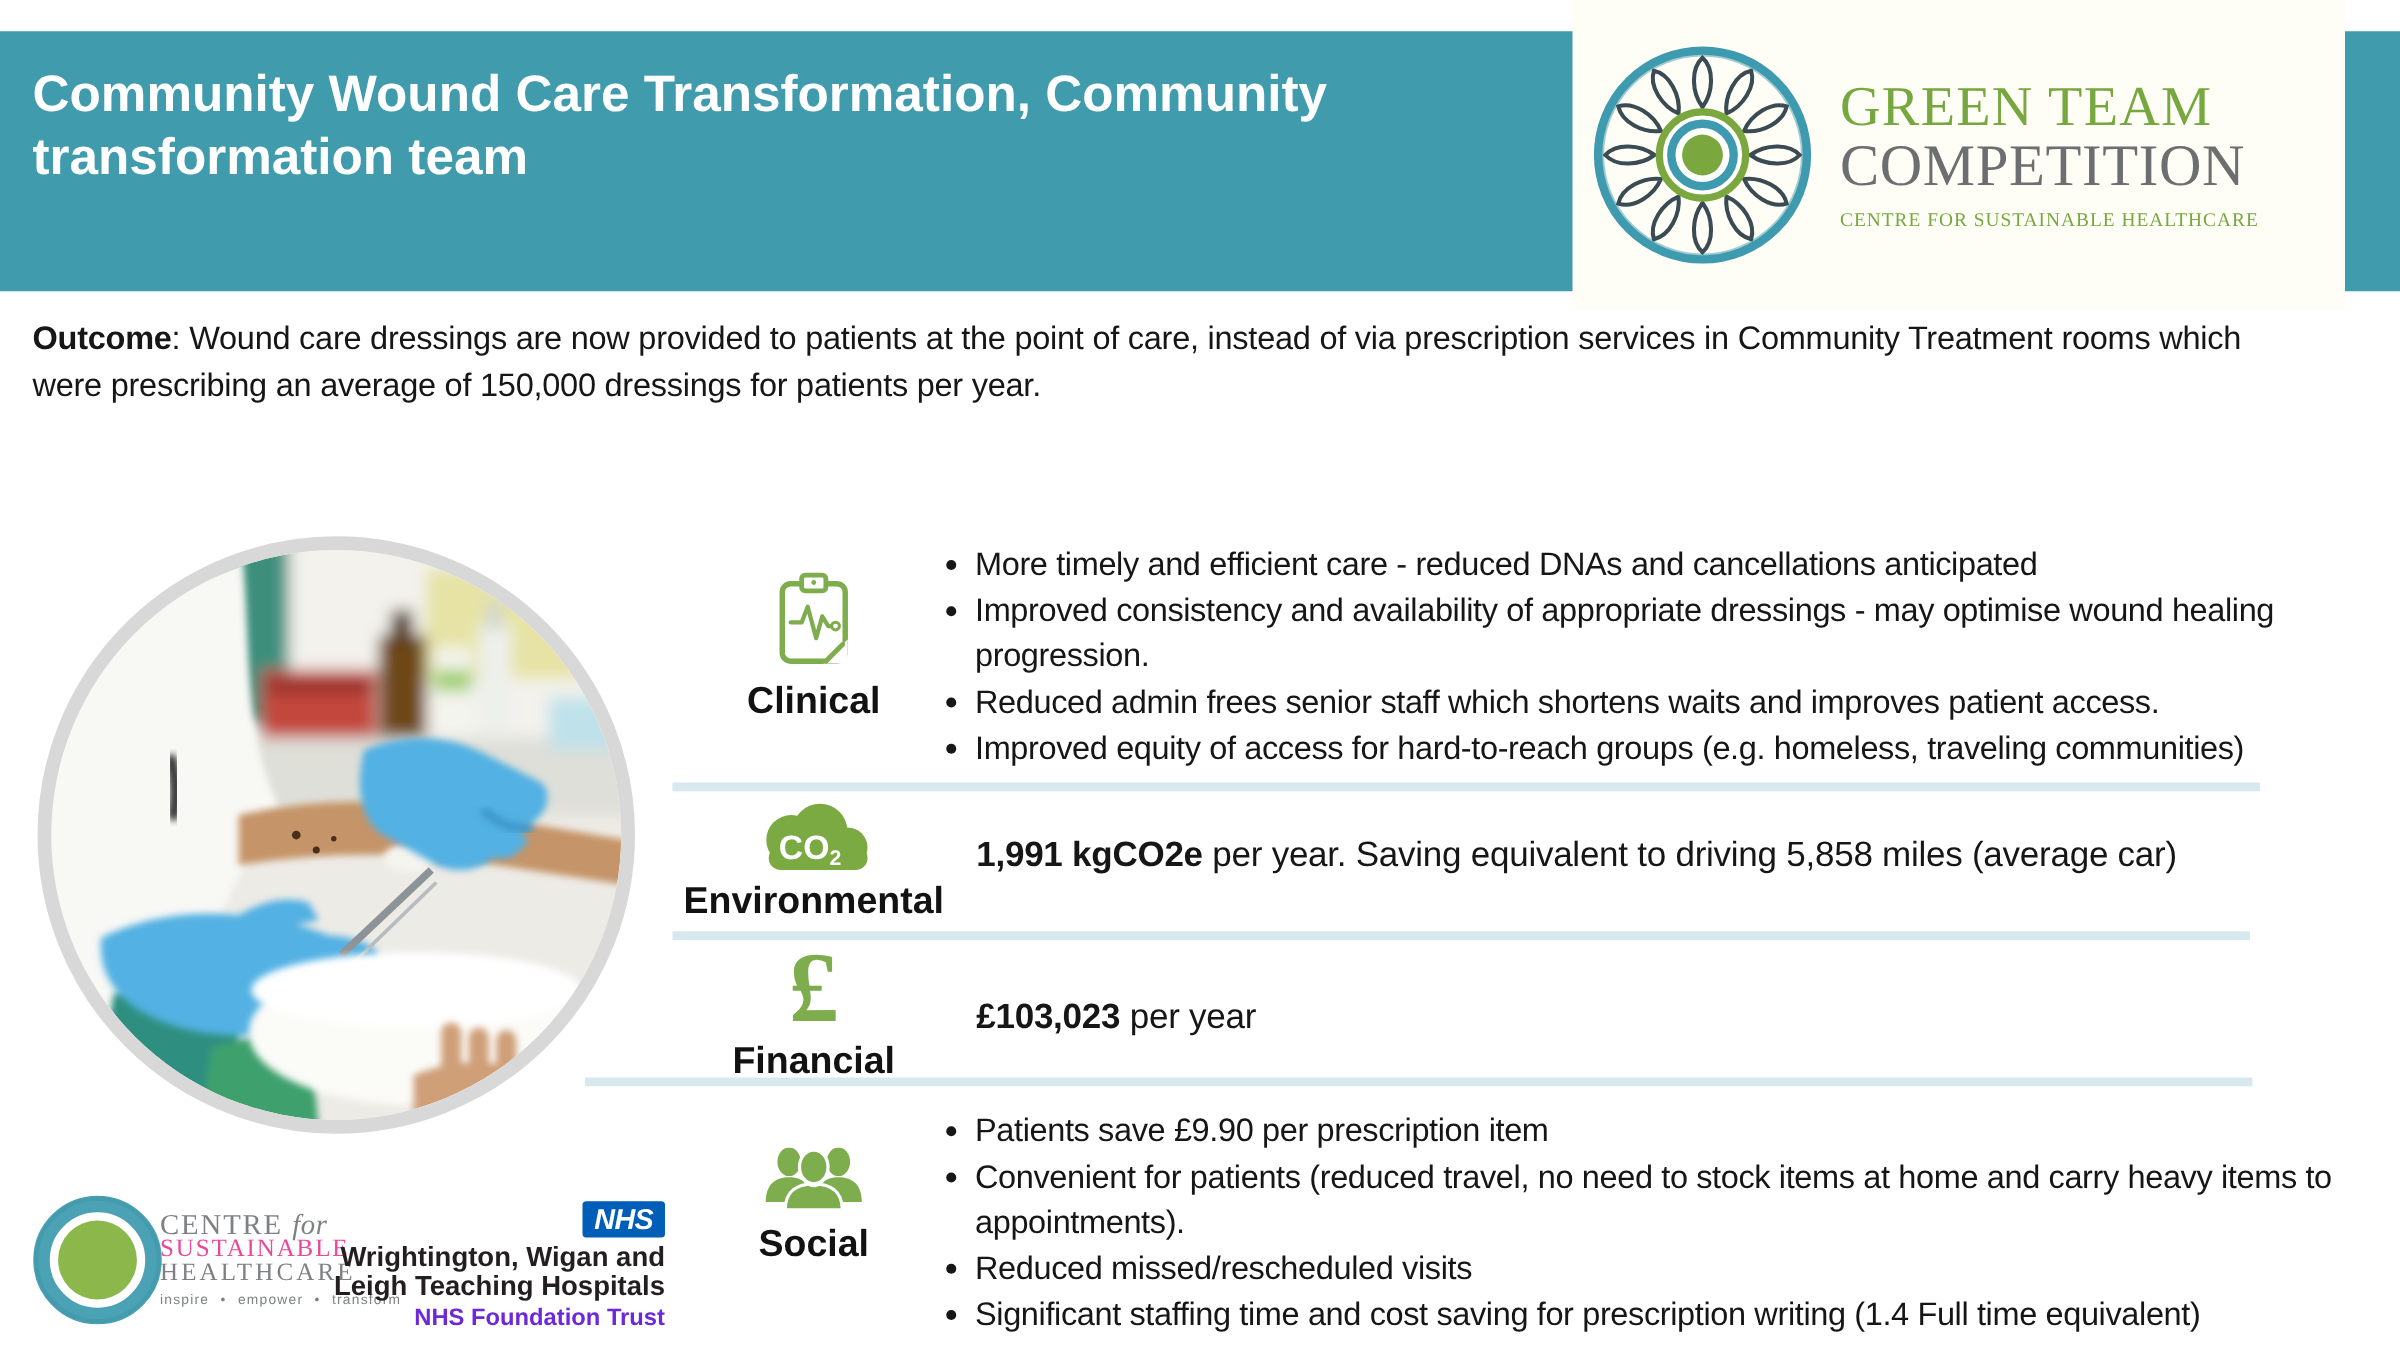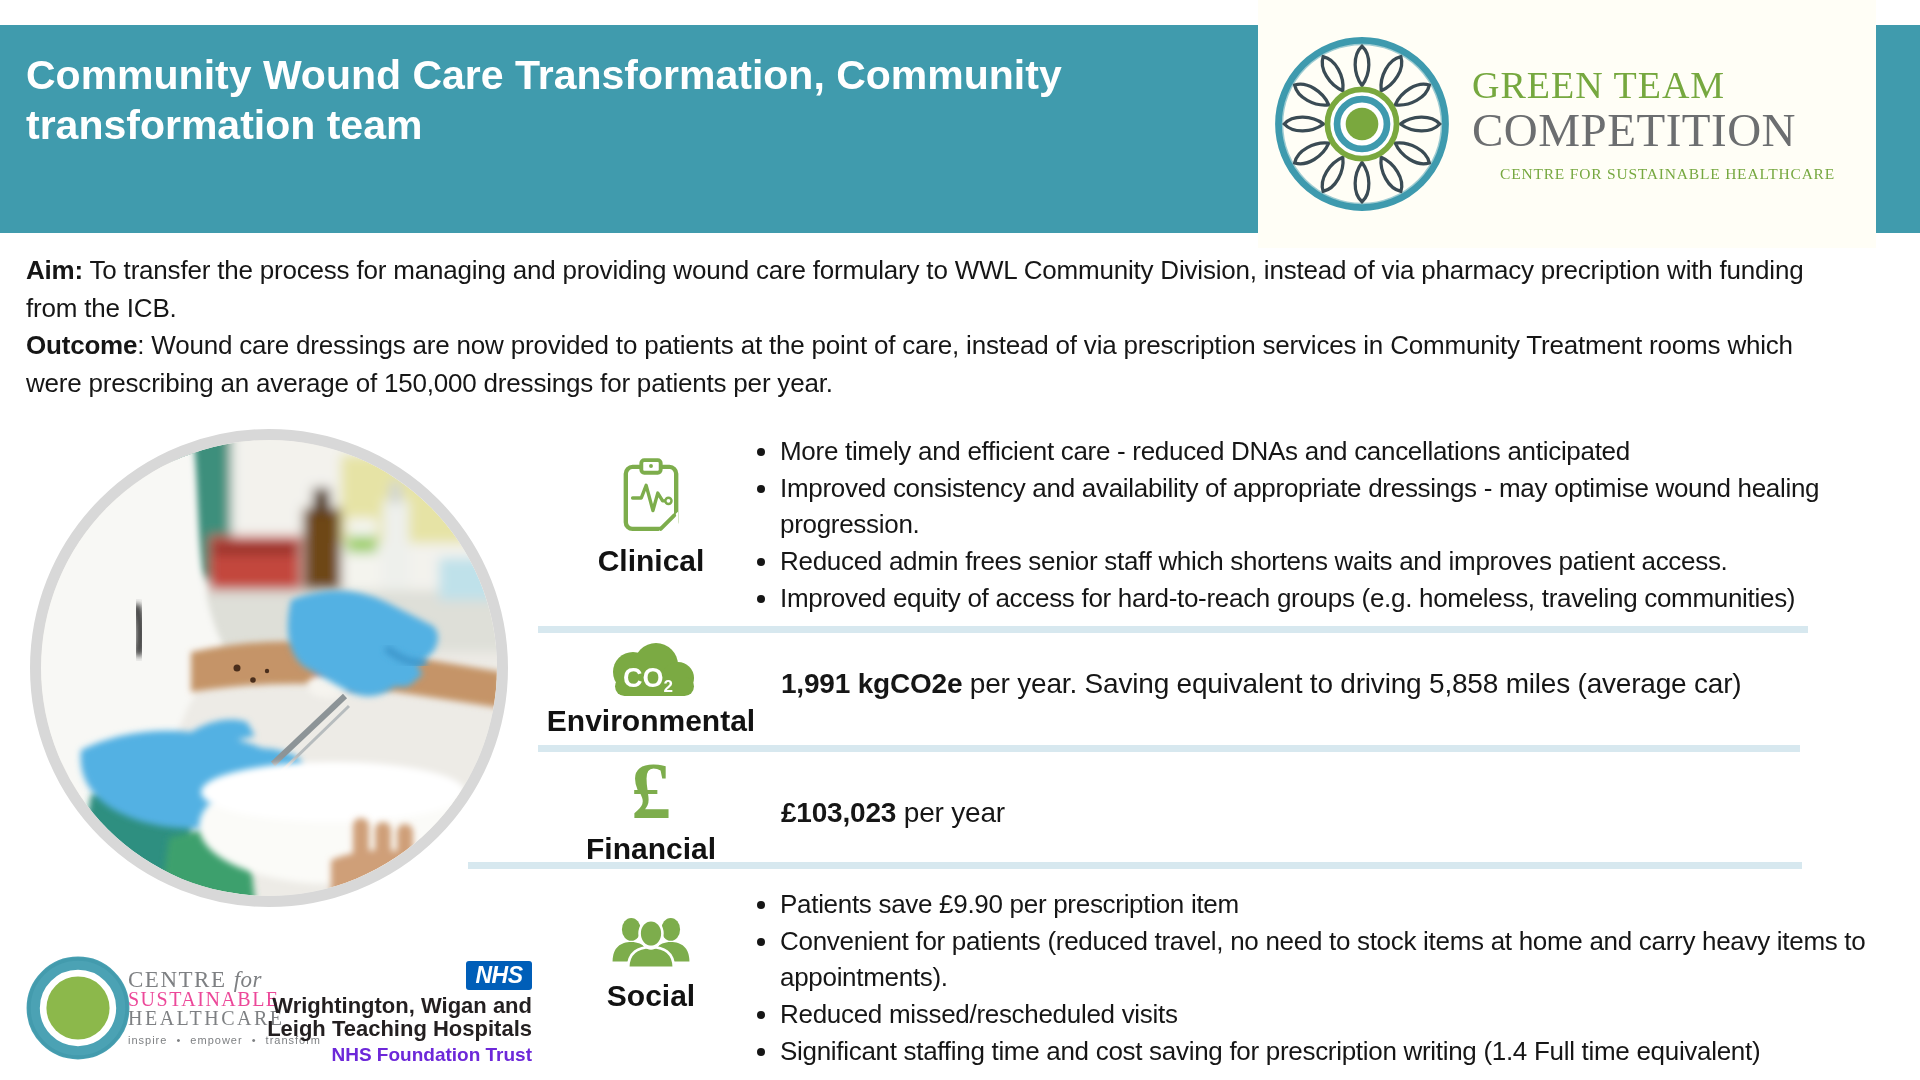--- a/index.html
+++ b/index.html
@@ -13,23 +13,23 @@
   .title {
     position:absolute; left:26px; top:50px; width:1080px;
     font-size:41px; line-height:50px; font-weight:700; color:#ffffff;
   }
   .logo-box {
     position:absolute; left:1258px; top:0; width:618px; height:248px;
     background:#FFFEF6; z-index:2; display:flex; align-items:center; box-sizing:border-box; padding:0 8px;
   }
   .sunflower { width:192px; height:192px; flex:none; }
   .gt-text { margin-left:14px; font-family:"Liberation Serif", serif; }
-  .gt-line1 { font-size:38px; line-height:1.06; color:#76A83F; letter-spacing:1px; }
+  .gt-line1 { font-size:45px; line-height:1.06; color:#76A83F; letter-spacing:1px; }
   .gt-line2 { font-size:47px; line-height:1.06; color:#6C6E70; letter-spacing:0.5px; }
-  .gt-sub   { font-size:15.5px; color:#76A83F; letter-spacing:0.8px; margin-top:9px;margin-left:28px; }
+  .gt-sub   { font-size:15.5px; color:#76A83F; letter-spacing:0.8px; margin-top:9px; }
 
   
   .intro { position:absolute; left:26px; top:252px; width:1800px; font-size:26px; line-height:37.5px; letter-spacing:-0.2px; color:#161616; }
   .intro p { margin:0; }
   .intro b { font-weight:700; }
 
   
   .photo-wrap {
     position:absolute; left:30px; top:429px; width:456px; height:456px;
     border-radius:50%; border:11px solid #d8d8d8; overflow:hidden; background:#edece8;
@@ -114,21 +114,20 @@
       <circle cx="100" cy="100" r="17" fill="#7AA83E"></circle>
     </svg>
     <div class="gt-text">
       <div class="gt-line1">GREEN TEAM</div>
       <div class="gt-line2">COMPETITION</div>
       <div class="gt-sub">CENTRE FOR SUSTAINABLE HEALTHCARE</div>
     </div>
   </div>
 
   <div class="intro">
-    <p><b>Aim:</b><span> To transfer the process for managing and providing wound care formulary to WWL Community Division, instead of via pharmacy precription with funding from the ICB.</span></p>
     <p><b>Outcome</b><span>: Wound care dressings are now provided to patients at the point of care, instead of via prescription services in Community Treatment rooms which were prescribing an average of 150,000 dressings for patients per year.</span></p>
   </div>
 
   <div class="photo-wrap">
     <svg viewBox="0 0 456 456">
       <defs>
         <clipPath id="pc">
             <circle cx="228" cy="228" r="228"></circle>
           </clipPath>
         <filter id="b6" x="-20%" y="-20%" width="140%" height="140%">

